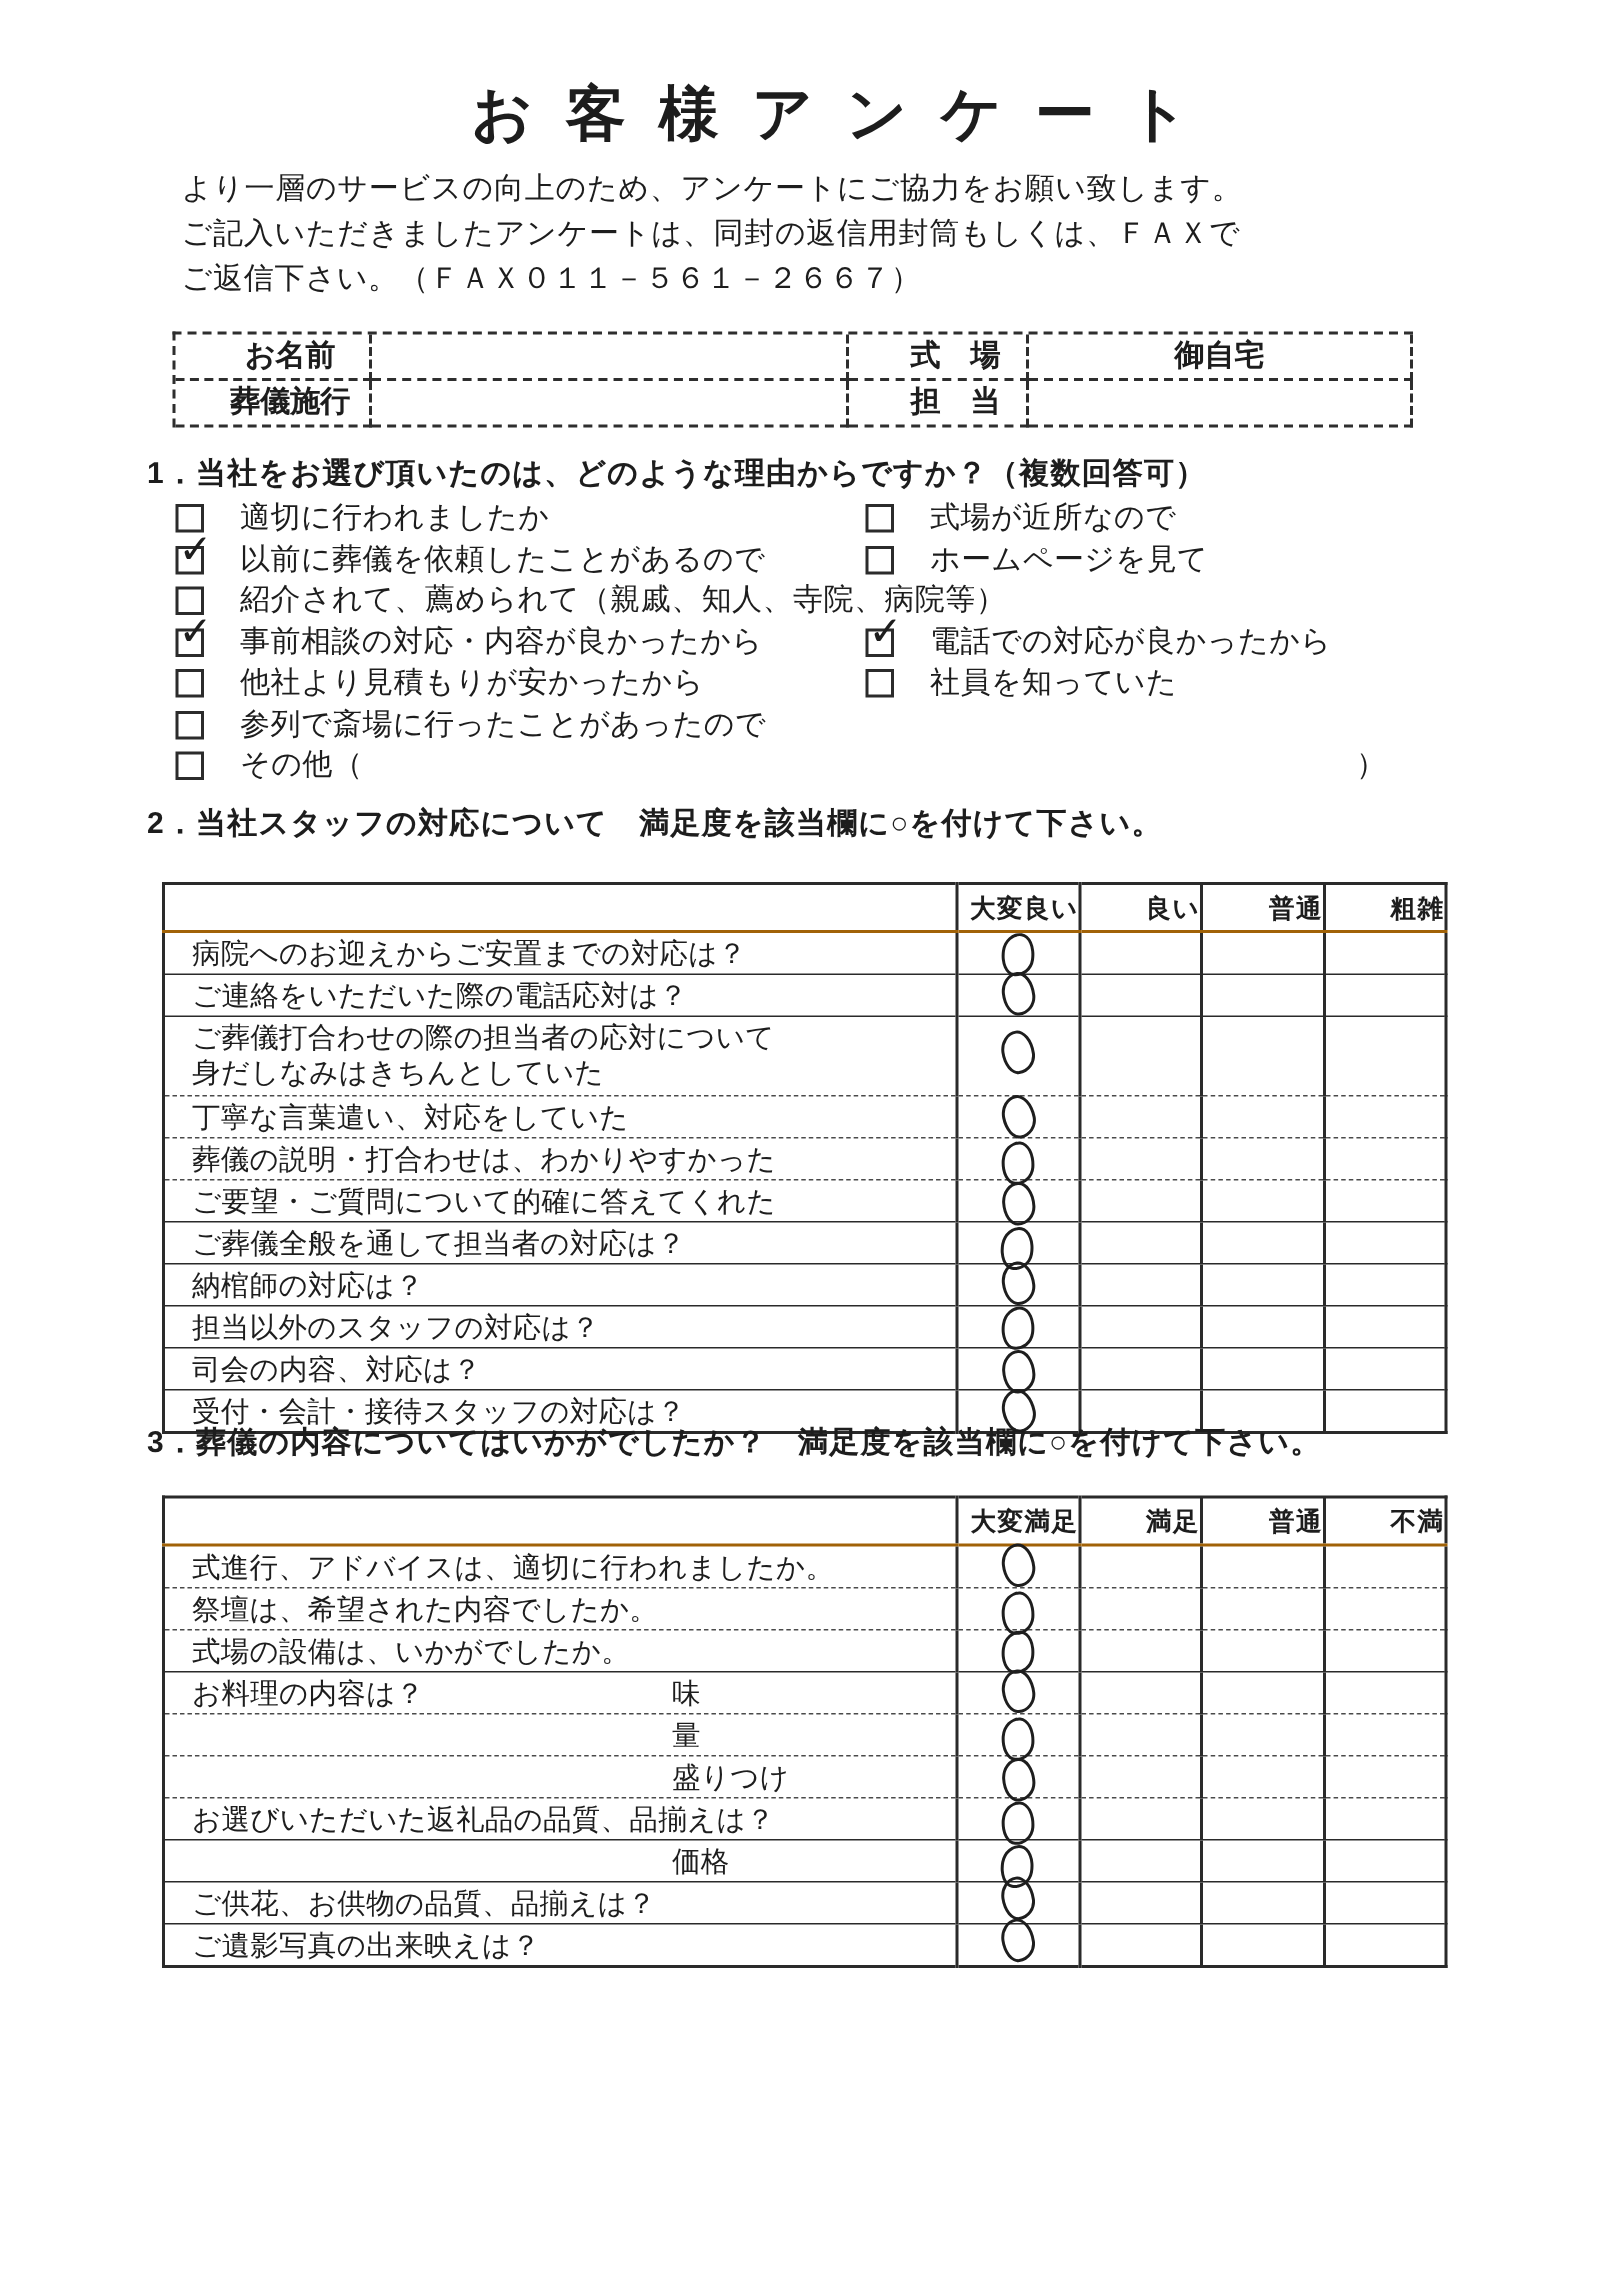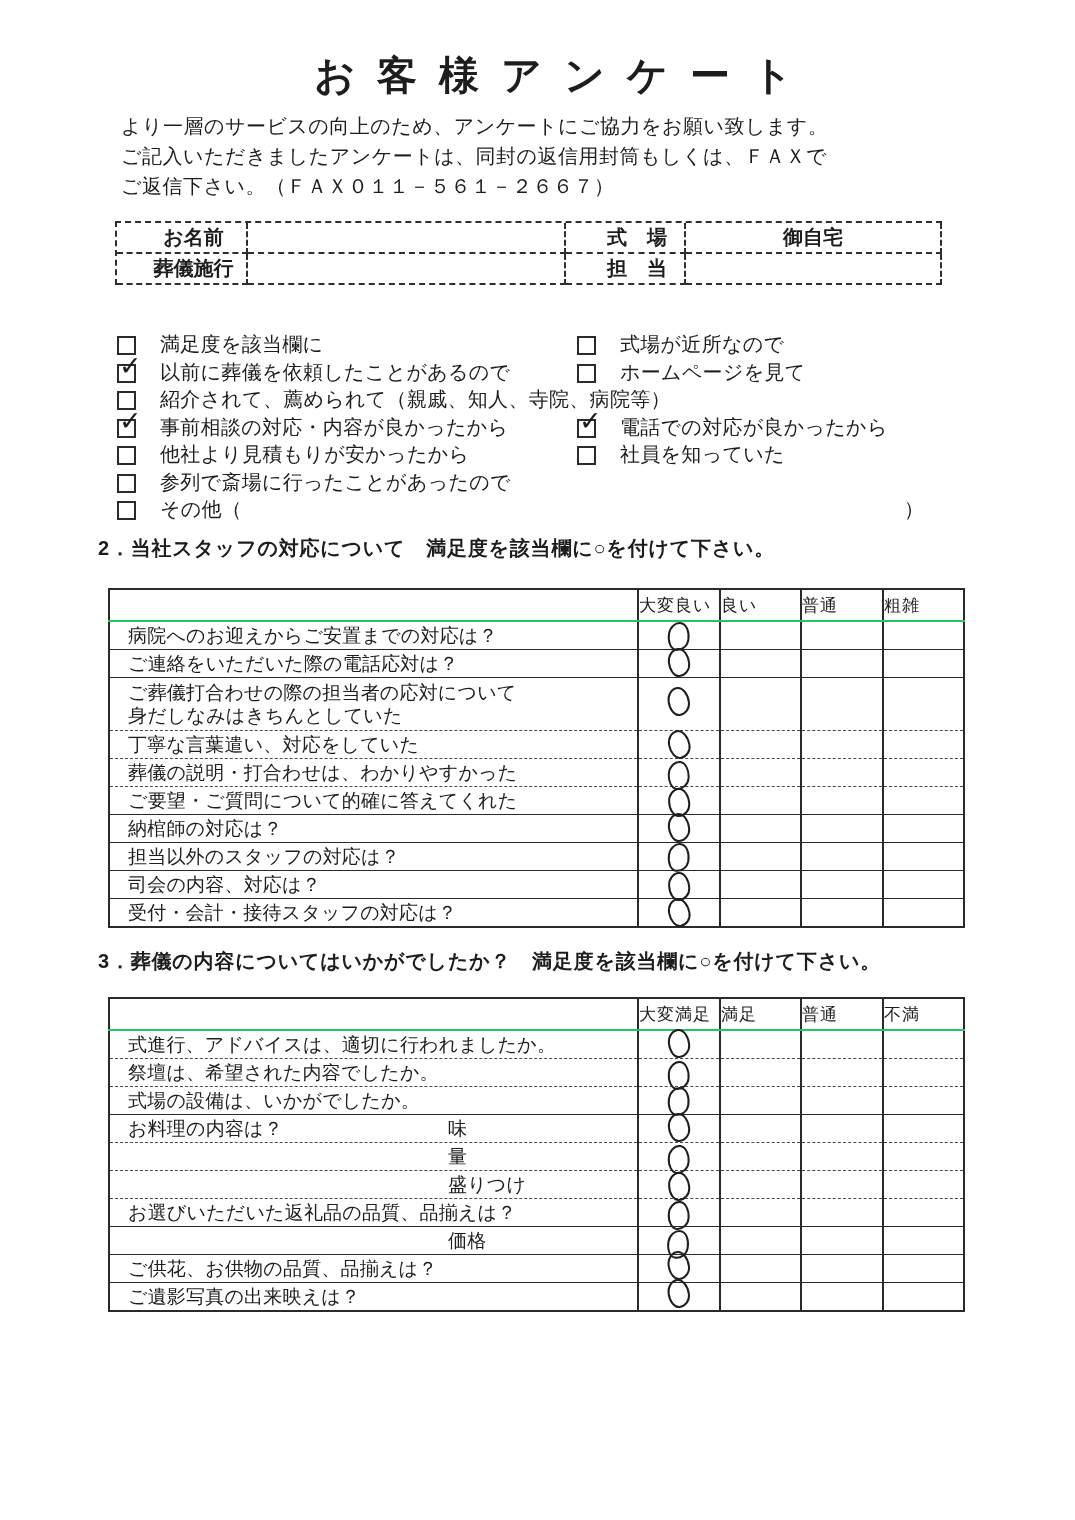--- a/index.html
+++ b/index.html
@@ -52,22 +52,22 @@
   table.rating{
     position:absolute;left:108px;width:855px;
     border-collapse:collapse;table-layout:fixed;
     border:2.5px solid #2a2a2a;
   }
   .t2{top:588px;}
   .t3{top:997px;}
   table.rating th,table.rating td{border-left:2px solid #2a2a2a;padding:0;}
   table.rating th:first-child,table.rating td:first-child{border-left:none;}
   table.rating thead th{
-    border-bottom:2px solid #22c55e;height:30px;
-    font-size:17px;font-weight:400;text-align:left;letter-spacing:1px;
+    border-bottom:2px solid #a16207;height:30px;
+    font-size:17px;font-weight:700;text-align:right;letter-spacing:1px;
   }
   table.rating tbody tr{height:25px;}
   table.rating tbody tr.tall{height:53px;}
   table.rating tbody td{border-bottom:1.8px solid #2a2a2a;}
   table.rating tbody tr.dd td{border-bottom:1.8px dashed #4a4a4a;}
   table.rating tbody tr:last-child td{border-bottom:none;}
   td.lbl{
     padding-left:18px!important;font-size:19px;font-weight:500;
     white-space:nowrap;overflow:hidden;position:relative;letter-spacing:0.2px;
   }
@@ -112,26 +112,27 @@
     <div class="info-cell lab">お名前</div>
     <div class="info-cell val"></div>
     <div class="info-cell lab">式　場</div>
     <div class="info-cell val">御自宅</div>
     <div class="info-cell lab">葬儀施行</div>
     <div class="info-cell val"></div>
     <div class="info-cell lab">担　当</div>
     <div class="info-cell val"></div>
   </div>
 
+  <div class="q-heading qh1">1．当社をお選び頂いたのは、どのような理由からですか？（複数回答可）</div>
 
   <div class="q1-opts">
     <div class="q1-row">
       <div class="q1-opt colL">
         <span class="cb"></span>
-        <span class="q1-label">満足度を該当欄に</span>
+        <span class="q1-label">適切に行われましたか</span>
       </div>
       <div class="q1-opt">
         <span class="cb"></span>
         <span class="q1-label">式場が近所なので</span>
       </div>
     </div>
     <div class="q1-row">
       <div class="q1-opt colL">
         <span class="cb">
             <span class="tick">✓</span>
@@ -247,20 +248,27 @@
         <td class="rc"><span class="circ" style="visibility: hidden;"></span></td>
       </tr>
       <tr>
         <td class="lbl">ご要望・ご質問について的確に答えてくれた</td>
         <td class="rc"><span class="circ r5"></span></td>
         <td class="rc"><span class="circ" style="visibility: hidden;"></span></td>
         <td class="rc"><span class="circ" style="visibility: hidden;"></span></td>
         <td class="rc"><span class="circ" style="visibility: hidden;"></span></td>
       </tr>
       <tr>
+        <td class="lbl">ご葬儀全般を通して担当者の対応は？</td>
+        <td class="rc"><span class="circ r6"></span></td>
+        <td class="rc"><span class="circ" style="visibility: hidden;"></span></td>
+        <td class="rc"><span class="circ" style="visibility: hidden;"></span></td>
+        <td class="rc"><span class="circ" style="visibility: hidden;"></span></td>
+      </tr>
+      <tr>
         <td class="lbl">納棺師の対応は？</td>
         <td class="rc"><span class="circ r1"></span></td>
         <td class="rc"><span class="circ" style="visibility: hidden;"></span></td>
         <td class="rc"><span class="circ" style="visibility: hidden;"></span></td>
         <td class="rc"><span class="circ" style="visibility: hidden;"></span></td>
       </tr>
       <tr>
         <td class="lbl">担当以外のスタッフの対応は？</td>
         <td class="rc"><span class="circ r2"></span></td>
         <td class="rc"><span class="circ" style="visibility: hidden;"></span></td>

